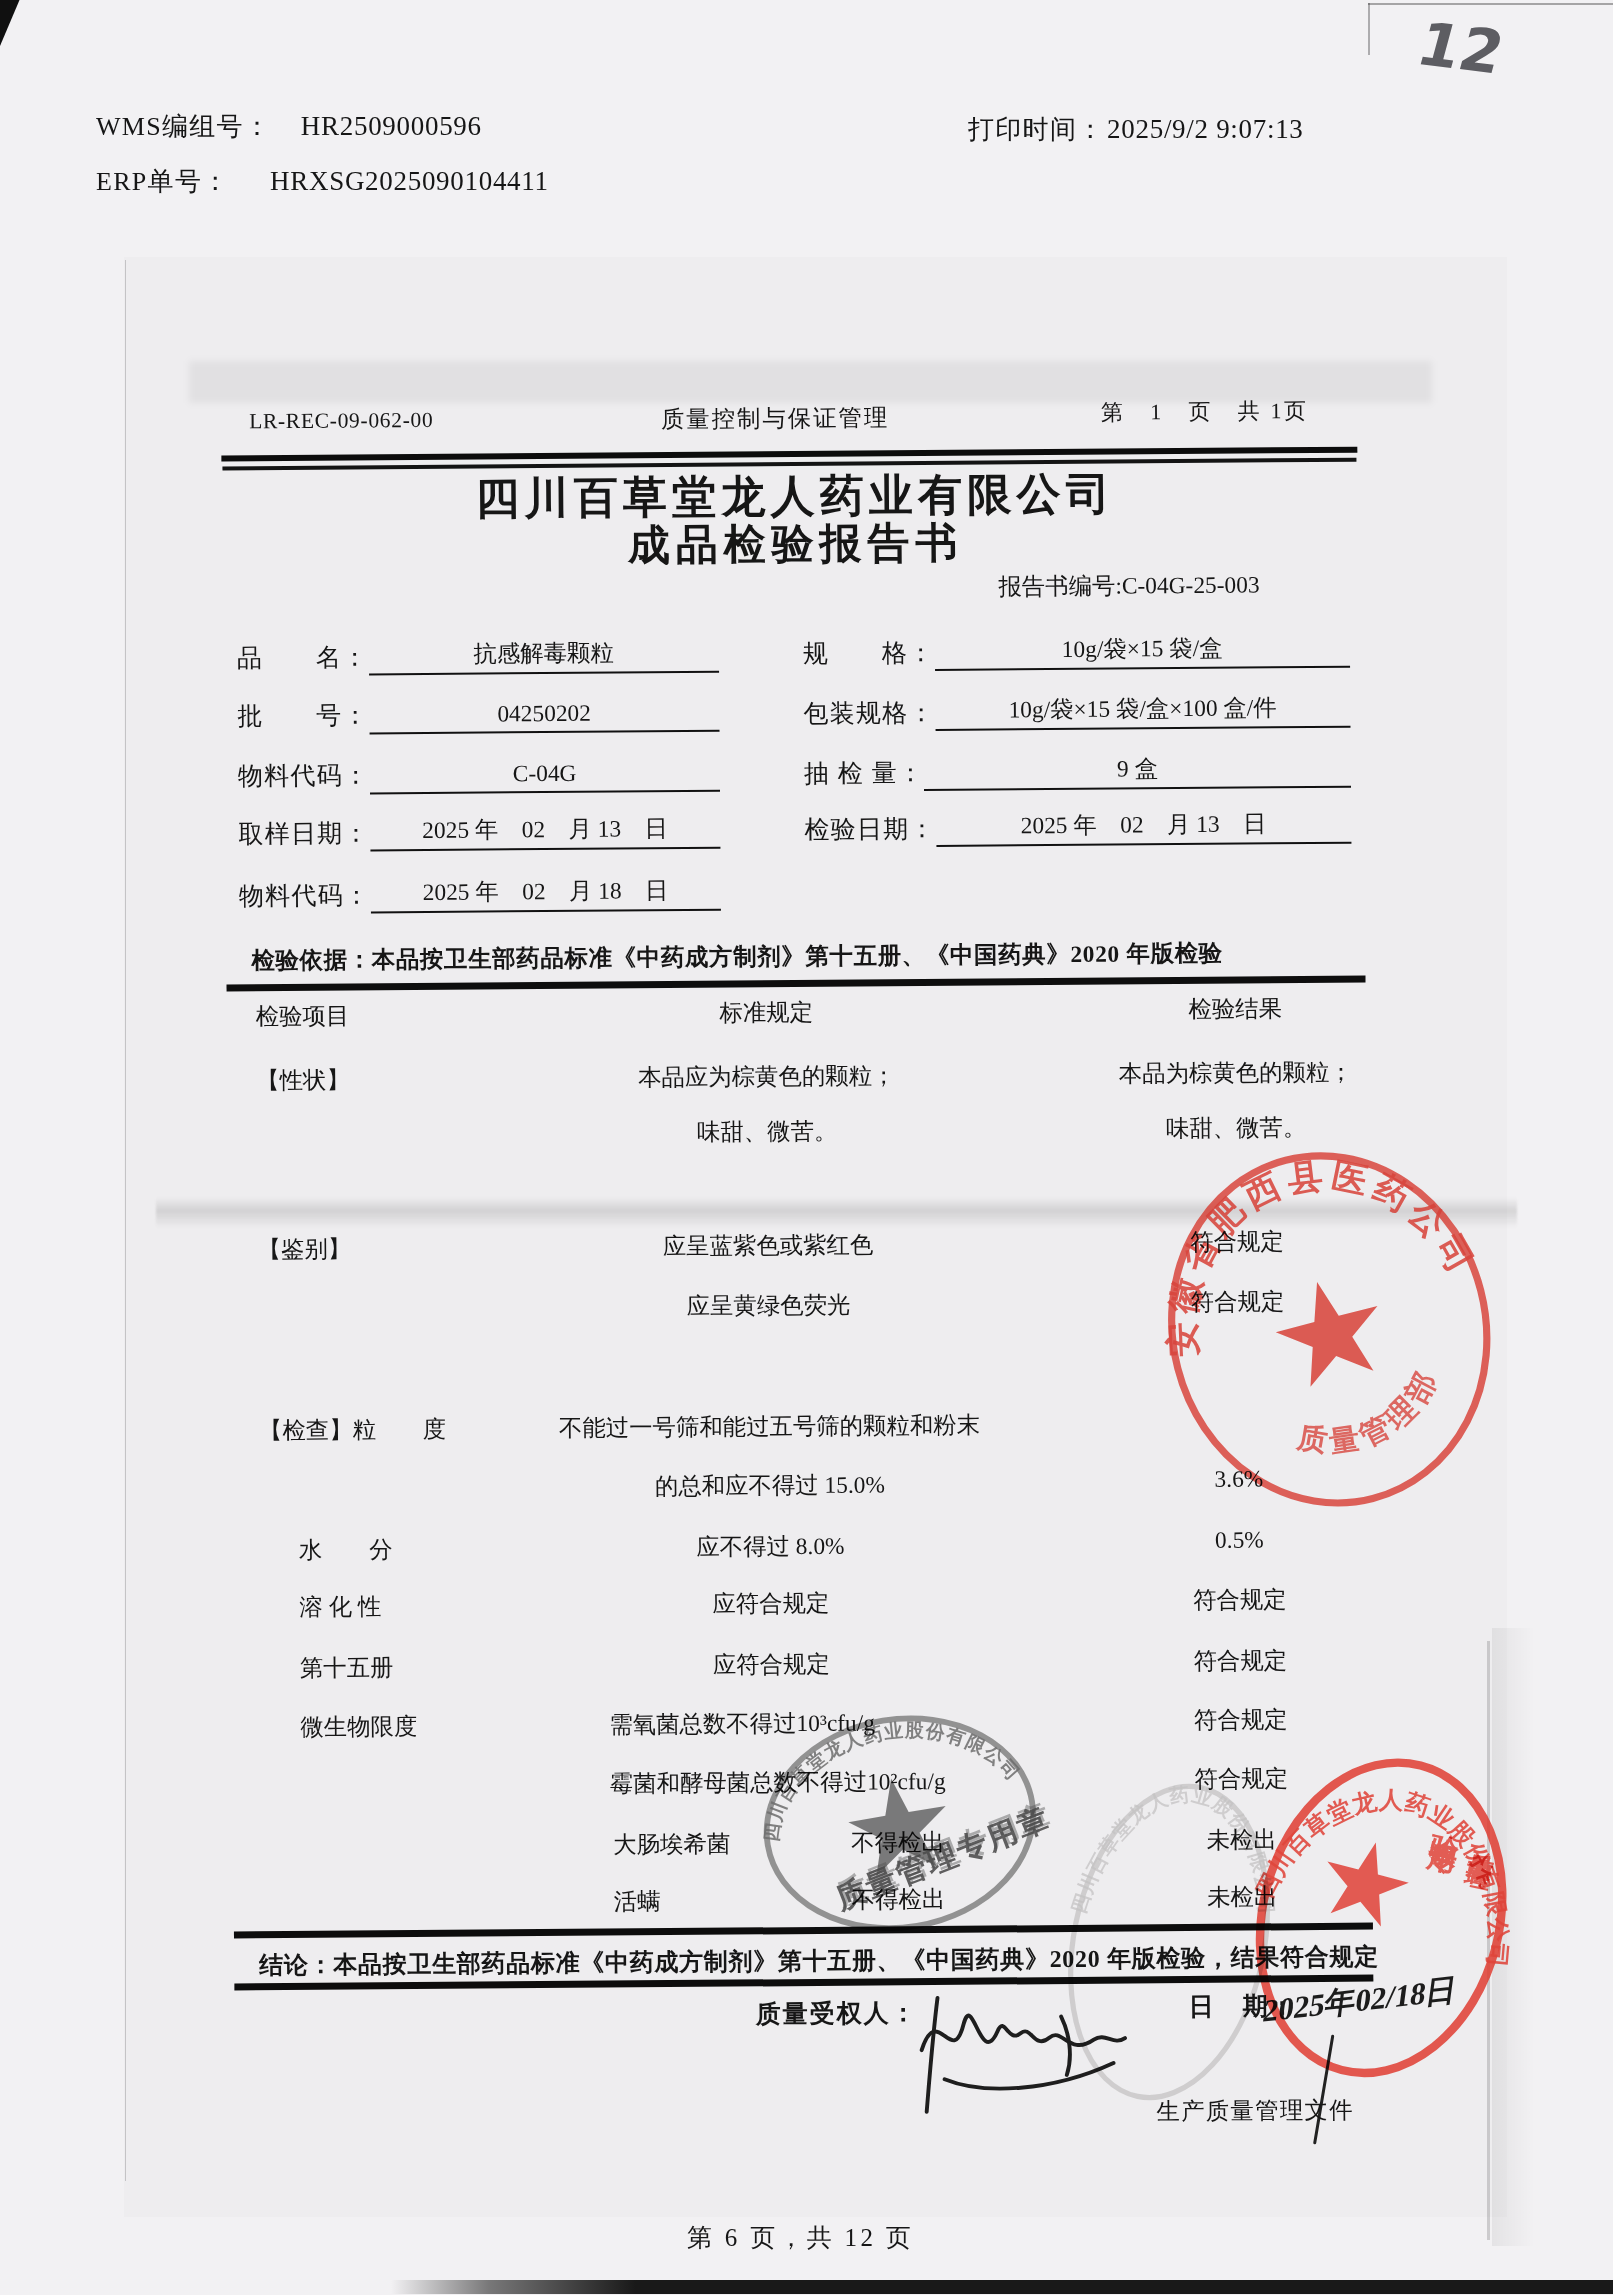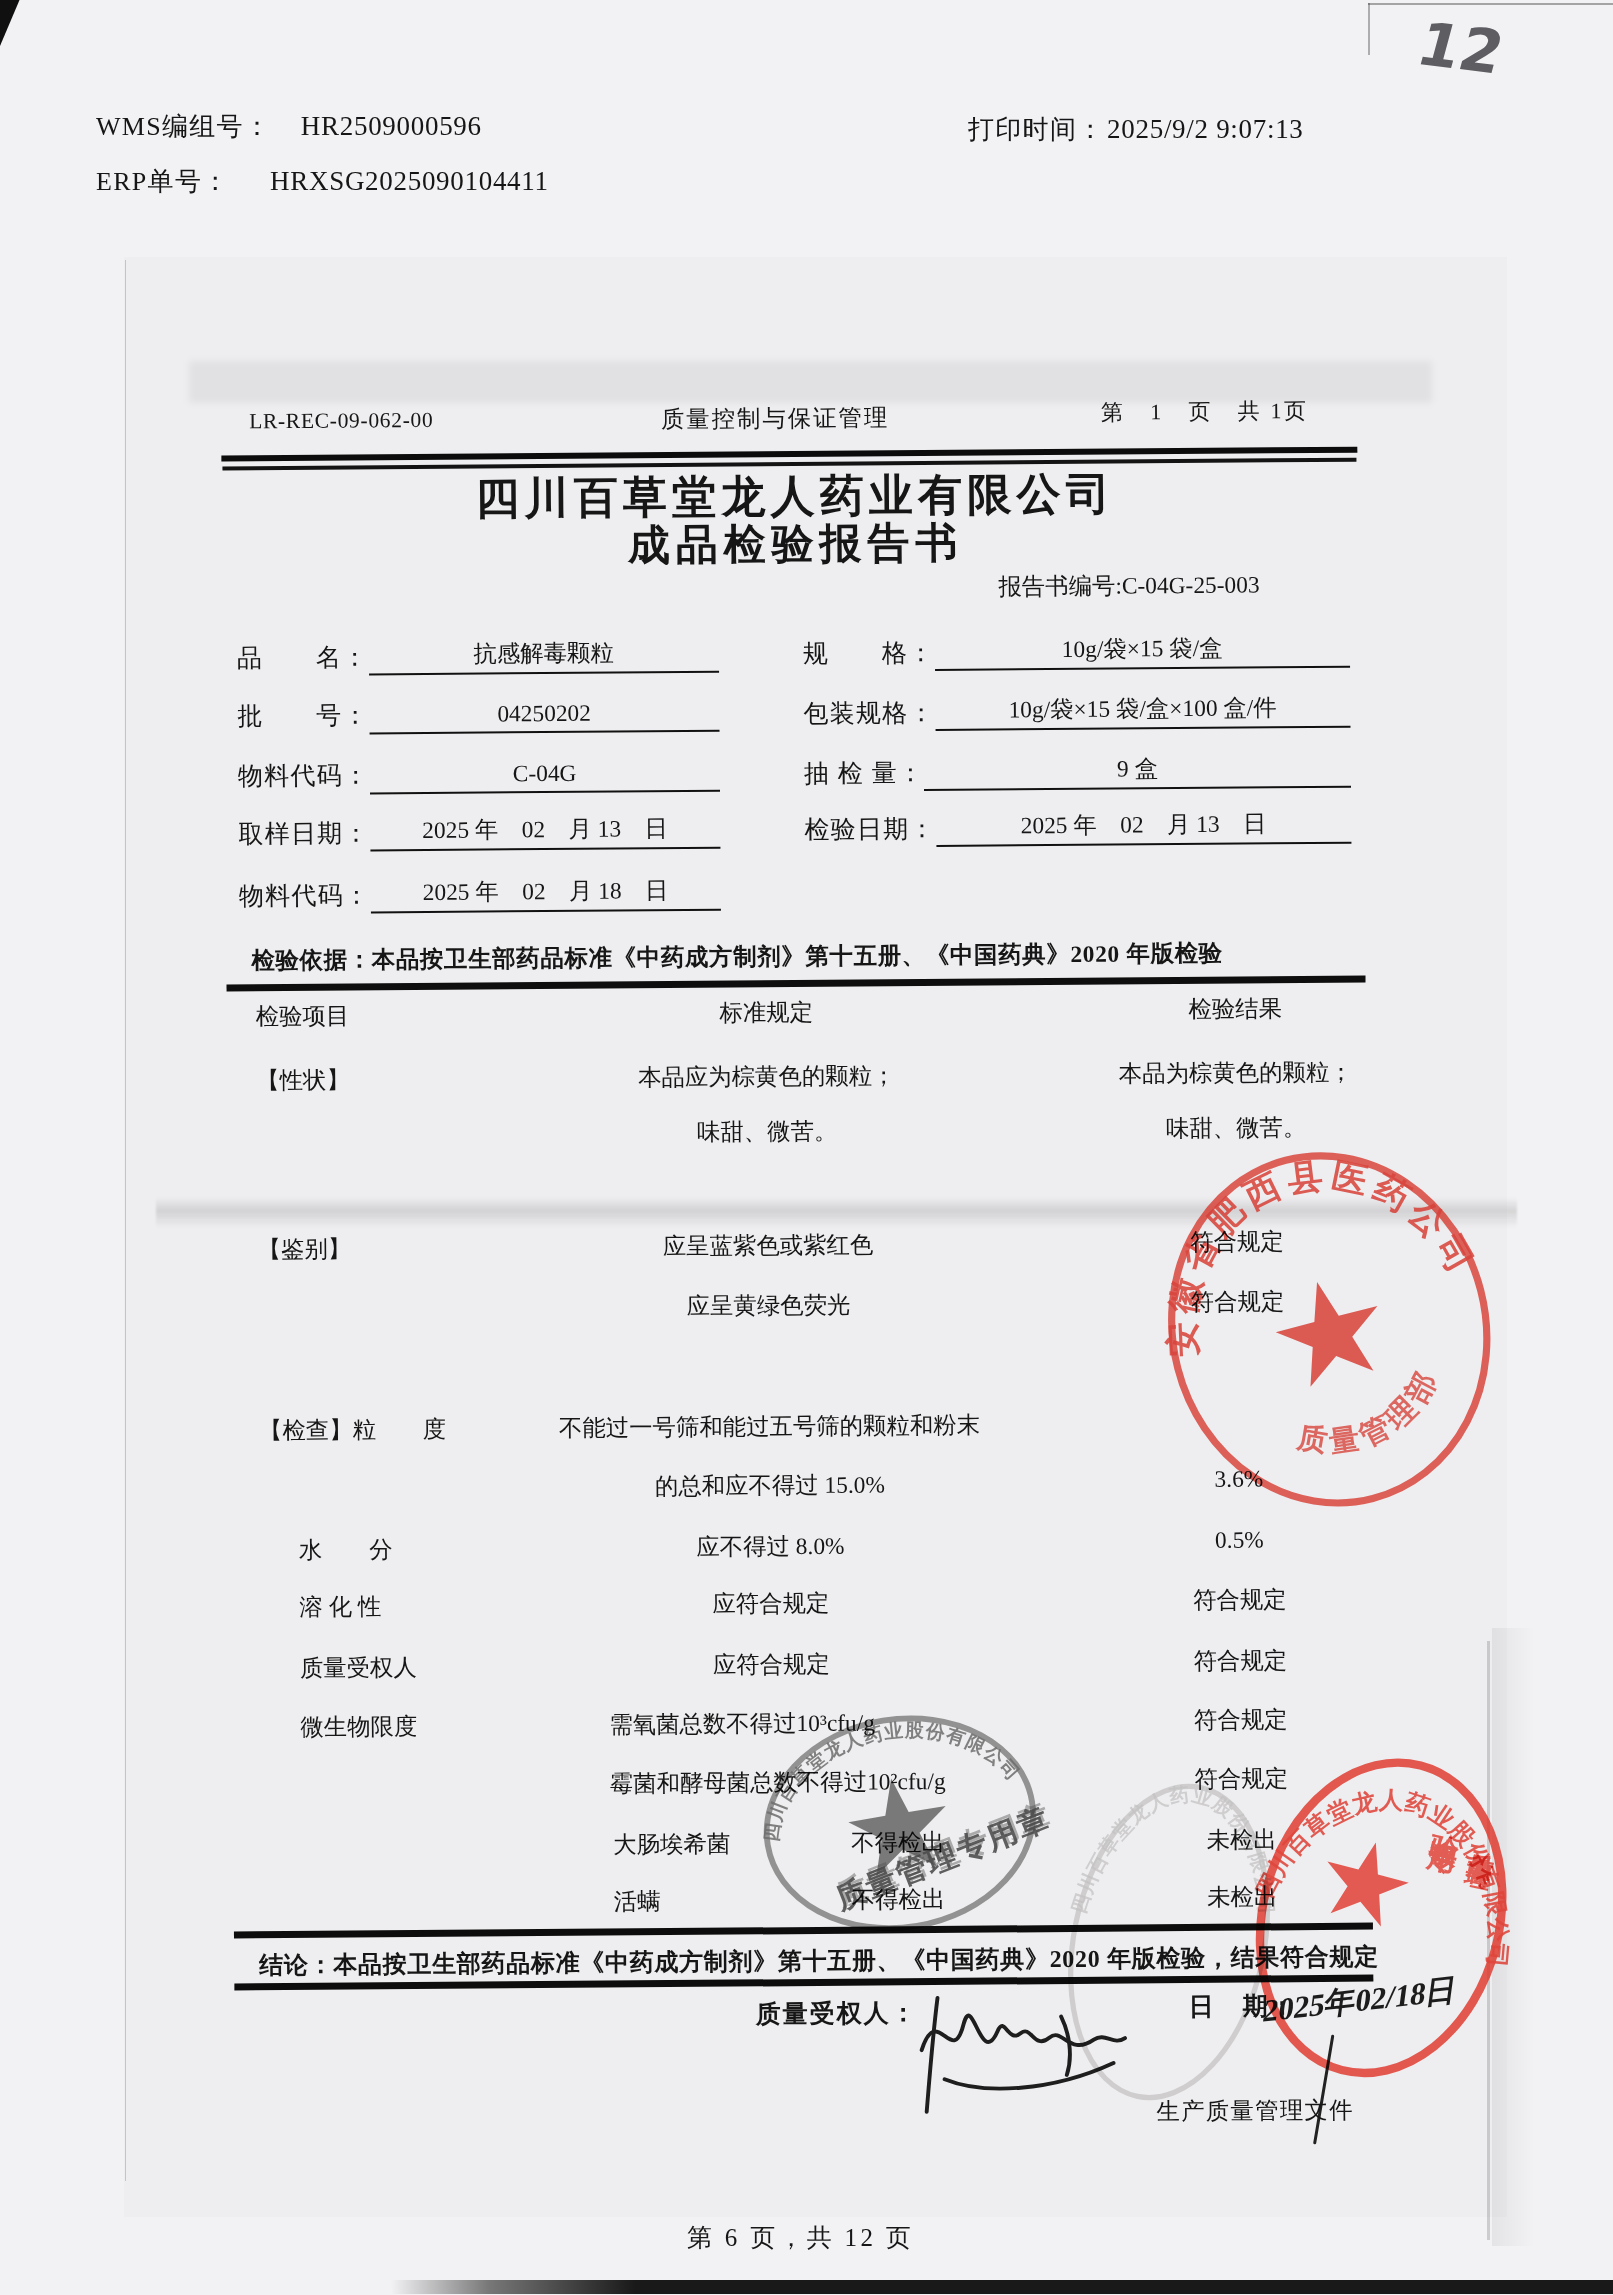--- a/index.html
+++ b/index.html
@@ -219,21 +219,21 @@
     <span class="c1">水　　分</span>
     <span class="c2">应不得过 8.0%</span>
     <span class="c3">0.5%</span>
   </div>
   <div class="trow ind1" style="top:1587px;">
     <span class="c1">溶 化 性</span>
     <span class="c2">应符合规定</span>
     <span class="c3">符合规定</span>
   </div>
   <div class="trow ind1" style="top:1648px;">
-    <span class="c1">质量受权人</span>
+    <span class="c1">第十五册</span>
     <span class="c2">应符合规定</span>
     <span class="c3">符合规定</span>
   </div>
   <div class="trow ind1 micro" style="top:1707px;">
     <span class="c1">微生物限度</span>
     <span class="c2">需氧菌总数不得过10³cfu/g</span>
     <span class="c3">符合规定</span>
   </div>
   <div class="trow micro" style="top:1766px;">
     <span class="c1"></span>

